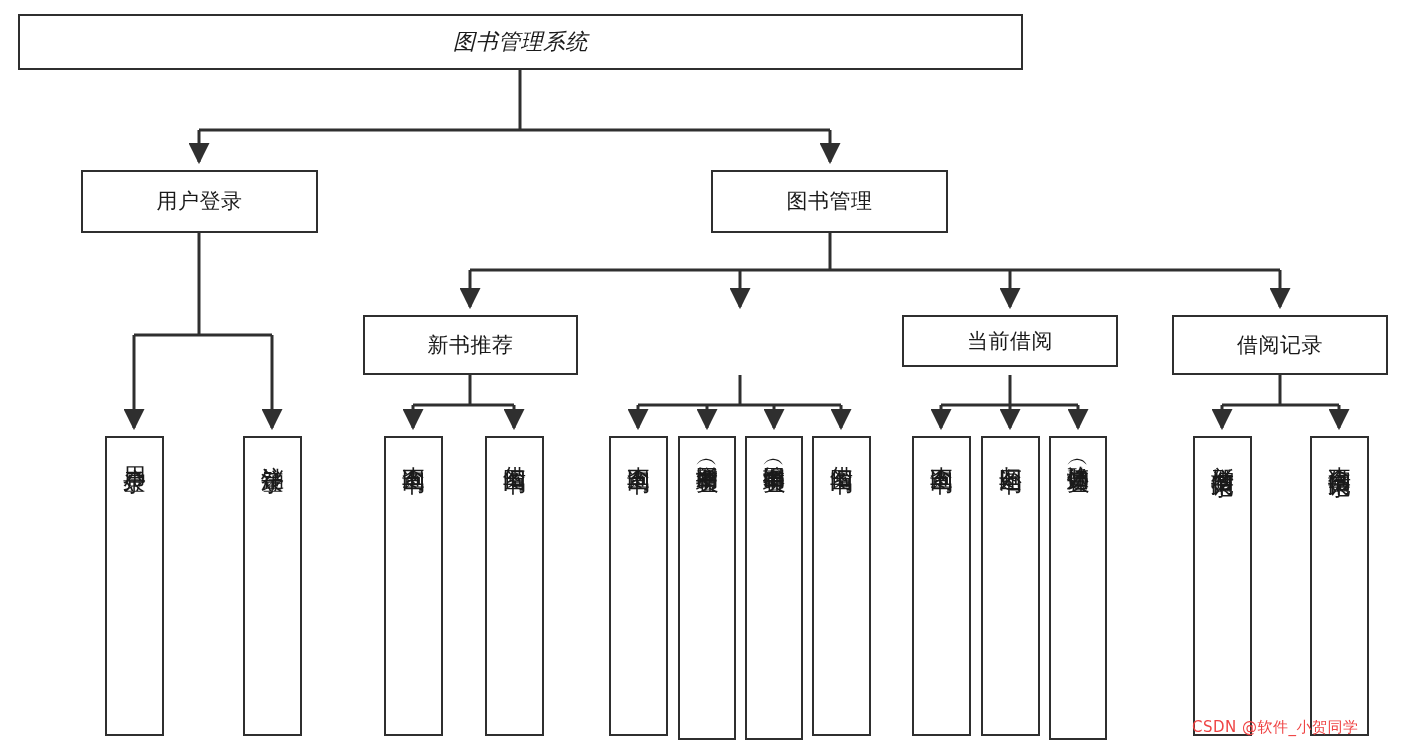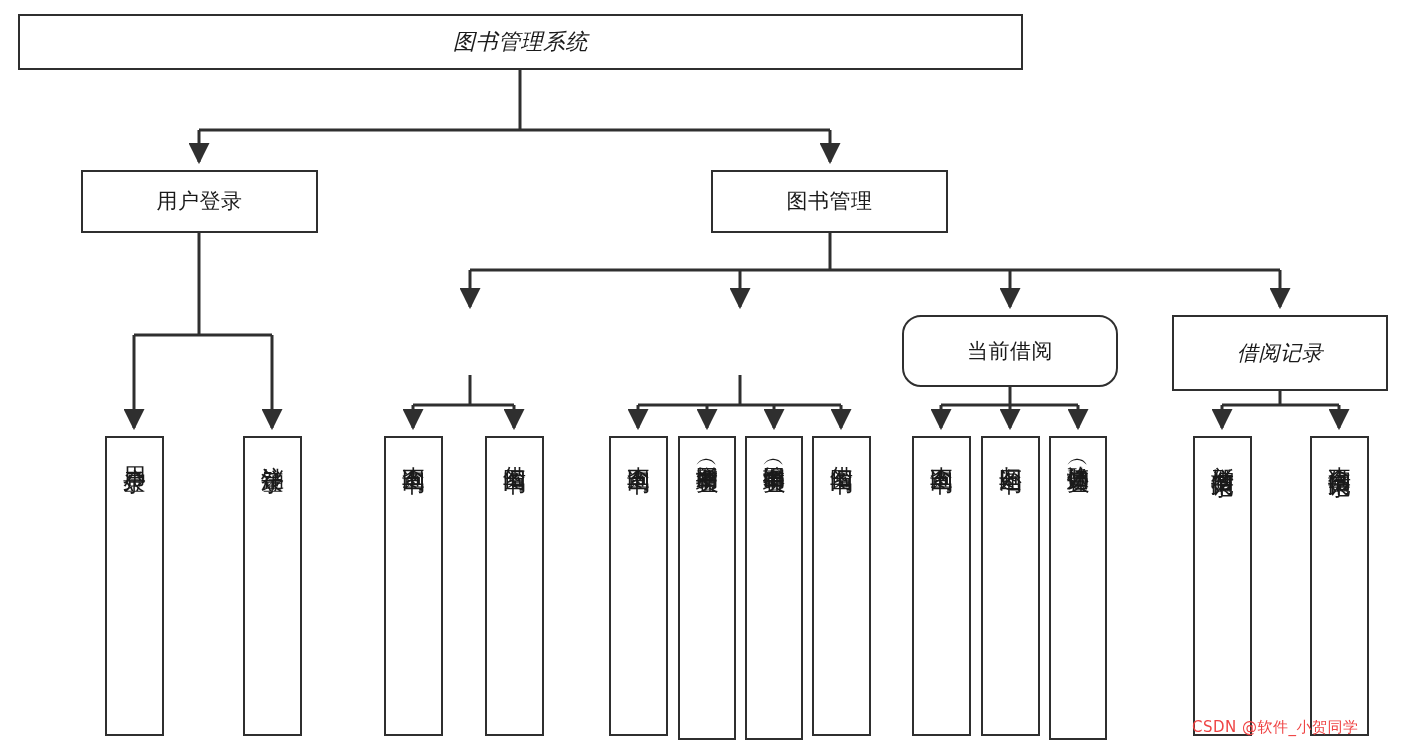--- a/index.html
+++ b/index.html
@@ -134,24 +134,27 @@
     <span class="label">图书管理系统</span>
   </div>
 
   <div class="node horiz" style="left:81px; top:170px; width:237px; height:63px;">
     <span class="label">用户登录</span>
   </div>
   <div class="node horiz" style="left:711px; top:170px; width:237px; height:63px;align-items:center;">
     <span class="label">图书管理</span>
   </div>
 
-  <div class="node horiz" style="left:902px; top:315px; width:216px; height:72px;border-radius:19px;">
+  <div class="node horiz" style="left:363px; top:315px; width:215px; height:60px;">
+    <span class="label">新书推荐</span>
+  </div>
+  <div class="node horiz" style="left:902px; top:315px; width:216px; height:52px;">
     <span class="label">当前借阅</span>
   </div>
-  <div class="node horiz" style="left:1172px; top:315px; width:216px; height:76px;font-style:italic;">
+  <div class="node horiz" style="left:1172px; top:315px; width:216px; height:60px;">
     <span class="label">借阅记录</span>
   </div>
 
   <div class="node vert" style="left:105px; top:436px; width:59px; height:300px;">
     <span class="label">用户登录</span>
   </div>
   <div class="node vert" style="left:243px; top:436px; width:59px; height:300px;">
     <span class="label">注销登录</span>
   </div>
 

